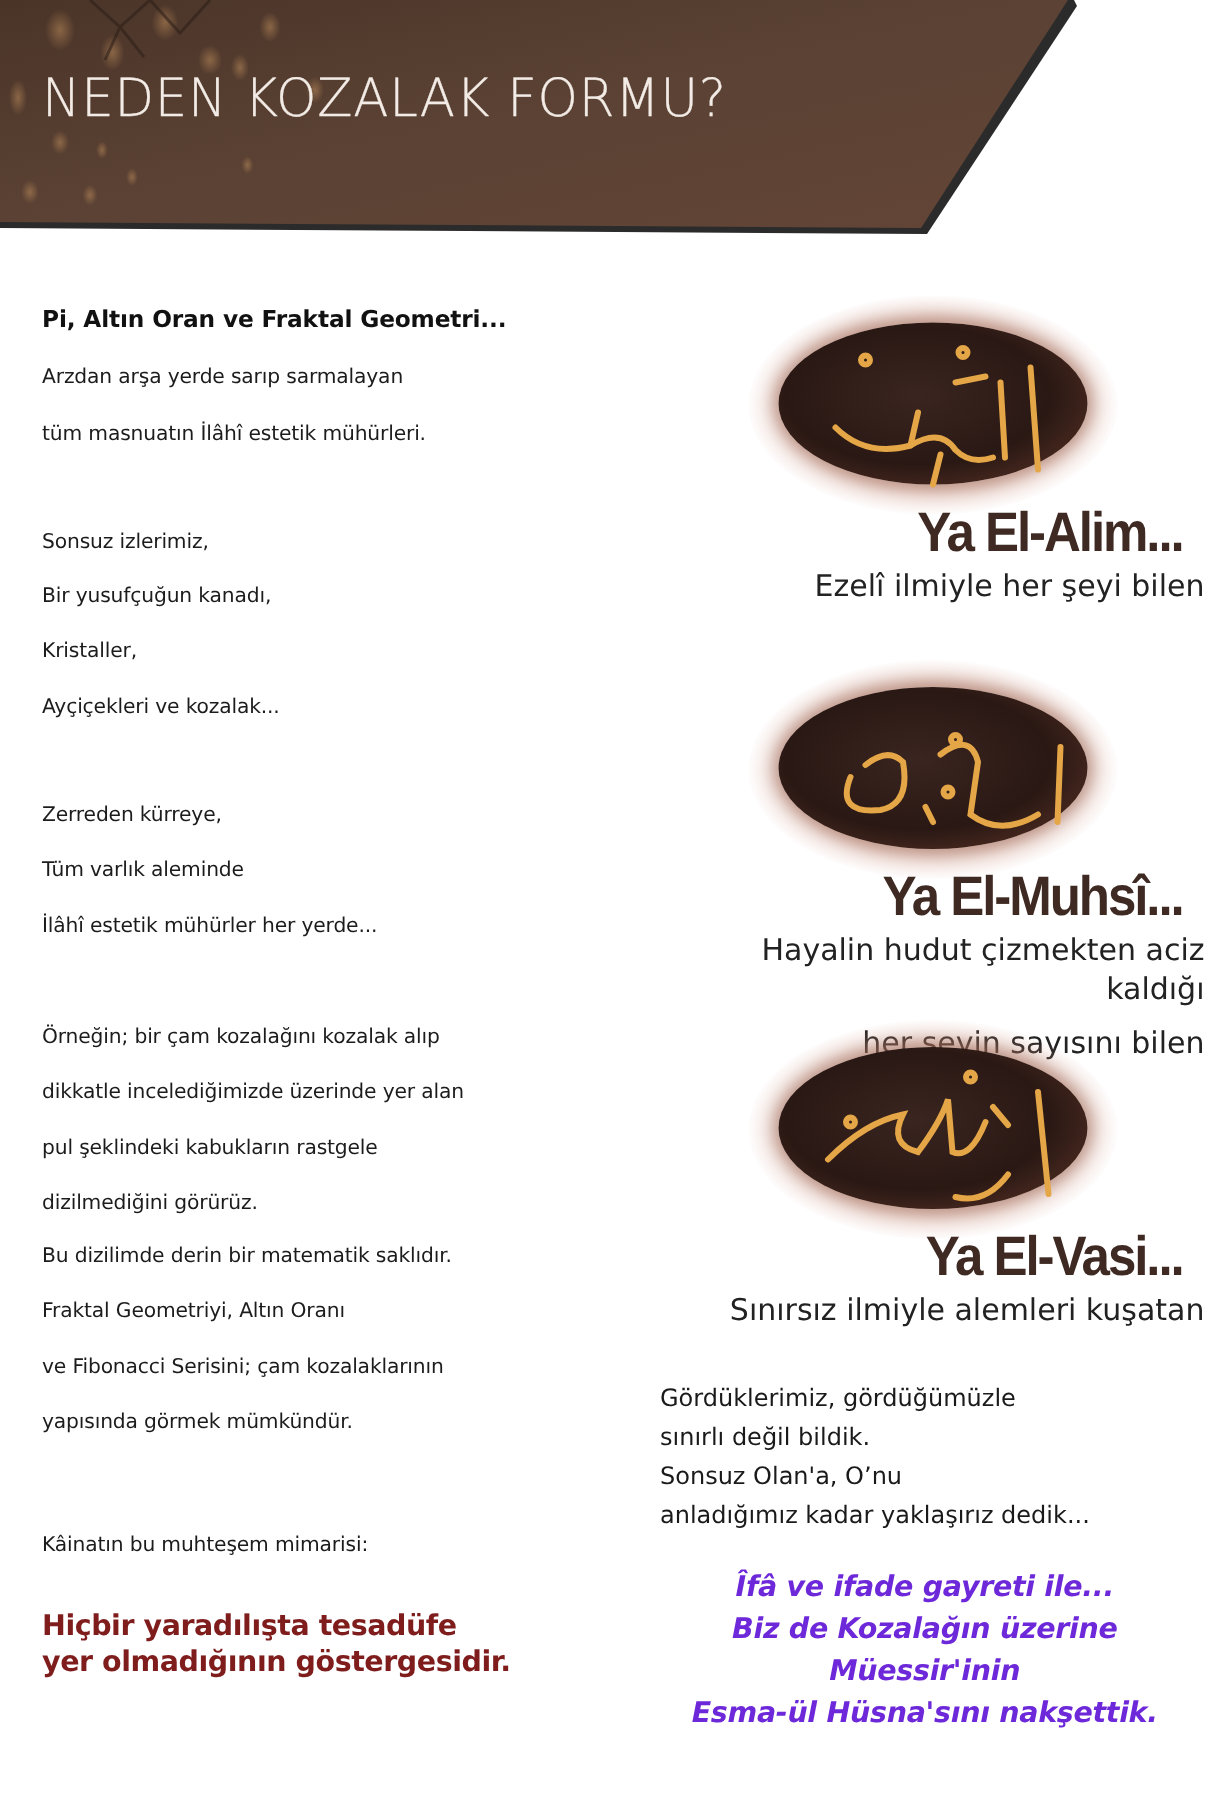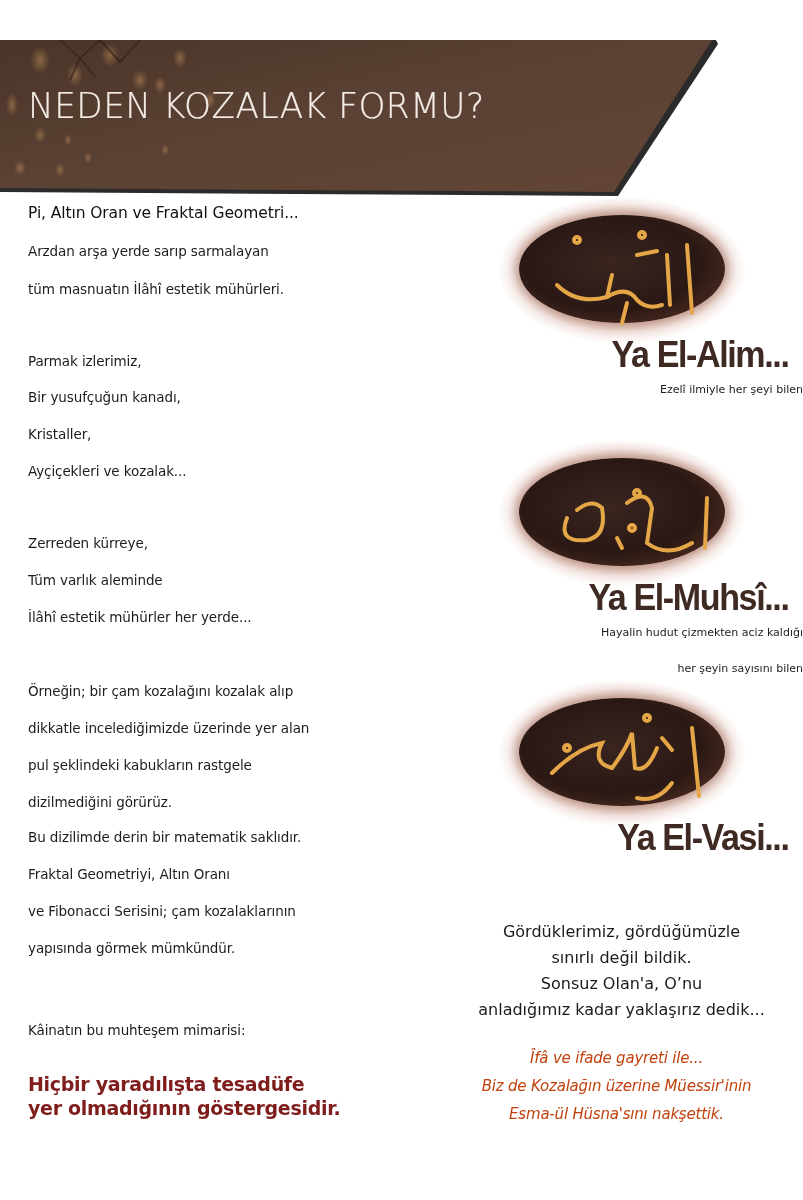--- a/index.html
+++ b/index.html
@@ -1,51 +1,51 @@
 <!DOCTYPE html>
 <html><head>
   <meta charset="utf-8">
   <style>
     html, body { margin:0; padding:0; background:#ffffff; }
     body { width:803px; height:1200px; position:relative; overflow:hidden;
            font-family:"DejaVu Sans", sans-serif; color:#1a1a1a; }
 
     
-    .banner { position:absolute; left:0; top:0; width:720px; height:158px;margin-top:40px; }
+    .banner { position:absolute; left:0; top:0; width:720px; height:158px; }
     .banner svg { position:absolute; left:0; top:0; }
     .banner-title { position:absolute; left:28px; top:46px; font-family:"DejaVu Sans", sans-serif;
                     font-weight:200; font-size:35px; letter-spacing:0.5px; color:#f3ece6;
                     transform:scaleX(0.98); transform-origin:left; white-space:nowrap;
                     -webkit-text-stroke:0.2px #f3ece6; font-stretch:condensed; }
 
     
     .left { position:absolute; left:28px; top:0; width:390px; }
     .line { position:absolute; left:0; font-family:"DejaVu Sans", sans-serif; font-size:13.5px;
             color:#1c1c1c; white-space:nowrap; letter-spacing:-0.1px; }
-    .lead { font-weight:normal; font-size:15.5px; color:#111; }
+    .lead { font-weight:bold; font-size:15.5px; color:#111; }
     .closing { font-weight:bold; font-size:19px; color:#7f1d1d; line-height:24px; letter-spacing:-0.3px; }
 
     
     .name-block { position:absolute; left:440px; width:363px; text-align:right; }
     .seal { position:relative; margin:0 auto; width:230px; height:130px; }
     .seal-glow { position:absolute; left:-8px; top:-8px; width:246px; height:146px; border-radius:50%;
                  background:radial-gradient(ellipse at center, rgba(190,110,80,0.55) 0%, rgba(210,150,130,0.35) 55%, rgba(255,255,255,0) 72%); }
     .seal-stone { position:absolute; left:12px; top:10px; width:206px; height:108px; border-radius:50%;
                   background:radial-gradient(ellipse at 45% 45%, #3a2520 0%, #2a1814 55%, #4a2a20 80%, #8a5a45 100%);
                   box-shadow:0 0 10px 4px rgba(140,80,60,0.5); }
     .seal-script { position:absolute; left:0; top:0; width:100%; height:100%; }
     .name-title { font-family:"Liberation Sans", sans-serif; font-weight:bold; font-size:37px;
                   color:#3e2a22; letter-spacing:-1.5px; line-height:40px; transform:scaleX(0.92); }
-    .name-sub { font-family:"DejaVu Sans", sans-serif; font-size:11px; color:#222; line-height:26px; margin-top:2px; }
+    .name-sub { font-family:"DejaVu Sans", sans-serif; font-size:20px; color:#222; line-height:26px; margin-top:2px; }
 
-    .right-text { position:absolute; left:440px; width:363px; text-align:center;
+    .right-text { position:absolute; left:440px; width:363px; text-align:left;
                   font-family:"DejaVu Sans", sans-serif; font-size:16px; line-height:26px; color:#1a1a1a; }
     .right-bold { position:absolute; left:430px; width:373px; text-align:center;
-                  font-family:"DejaVu Sans", sans-serif; font-weight:normal; font-style:italic;
-                  font-size:15px; line-height:26px; color:#c2410c; letter-spacing:-0.2px; }
+                  font-family:"DejaVu Sans", sans-serif; font-weight:bold; font-style:italic;
+                  font-size:19px; line-height:26px; color:#6d28d9; letter-spacing:-0.2px; }
   </style>
 </head>
 <body>
 
 <div class="banner">
   <svg width="720" height="160" viewBox="0 0 720 160">
     <defs>
       <linearGradient id="bg" x1="0" y1="0" x2="1" y2="1">
         <stop offset="0" stop-color="#4a3428"></stop>
         <stop offset="0.5" stop-color="#5b4234"></stop>
@@ -80,21 +80,21 @@
     </g>
   </svg>
   <div class="banner-title">NEDEN KOZALAK FORMU?</div>
 </div>
 
 <div class="left">
   <div class="line lead" style="top:204px">Pi, Altın Oran ve Fraktal Geometri...</div>
   <div class="line" style="top:243px">Arzdan arşa yerde sarıp sarmalayan</div>
   <div class="line" style="top:281px">tüm masnuatın İlâhî estetik mühürleri.</div>
 
-  <div class="line" style="top:353px">Parmak izlerimiz,</div>
+  <div class="line" style="top:353px">Sonsuz izlerimiz,</div>
   <div class="line" style="top:389px">Bir yusufçuğun kanadı,</div>
   <div class="line" style="top:426px">Kristaller,</div>
   <div class="line" style="top:463px">Ayçiçekleri ve kozalak...</div>
 
   <div class="line" style="top:535px">Zerreden kürreye,</div>
   <div class="line" style="top:572px">Tüm varlık aleminde</div>
   <div class="line" style="top:609px">İlâhî estetik mühürler her yerde...</div>
 
   <div class="line" style="top:683px">Örneğin; bir çam kozalağını kozalak alıp</div>
   <div class="line" style="top:720px">dikkatle incelediğimizde üzerinde yer alan</div>
@@ -160,20 +160,21 @@
         <path d="M185 40 L192 108"></path>
         <path d="M45 85 Q70 60 95 55 Q85 75 105 80 Q120 60 125 45 L128 80 Q140 85 150 60"></path>
         <path d="M130 110 Q150 115 165 95"></path>
         <path d="M155 50 L165 62"></path>
         <circle cx="60" cy="60" r="3"></circle>
         <circle cx="140" cy="30" r="3"></circle>
       </g>
     </svg>
   </div>
   <div class="name-title">Ya El-Vasi...</div>
+  <div class="name-sub">Sınırsız ilmiyle alemleri kuşatan</div>
 </div>
 
 <div class="right-text" style="top:919px">
   <div>Gördüklerimiz, gördüğümüzle</div>
   <div>sınırlı değil bildik.</div>
   <div>Sonsuz Olan'a, O’nu</div>
   <div>anladığımız kadar yaklaşırız dedik...</div>
 </div>
 
 <div class="right-bold" style="top:1044px">

